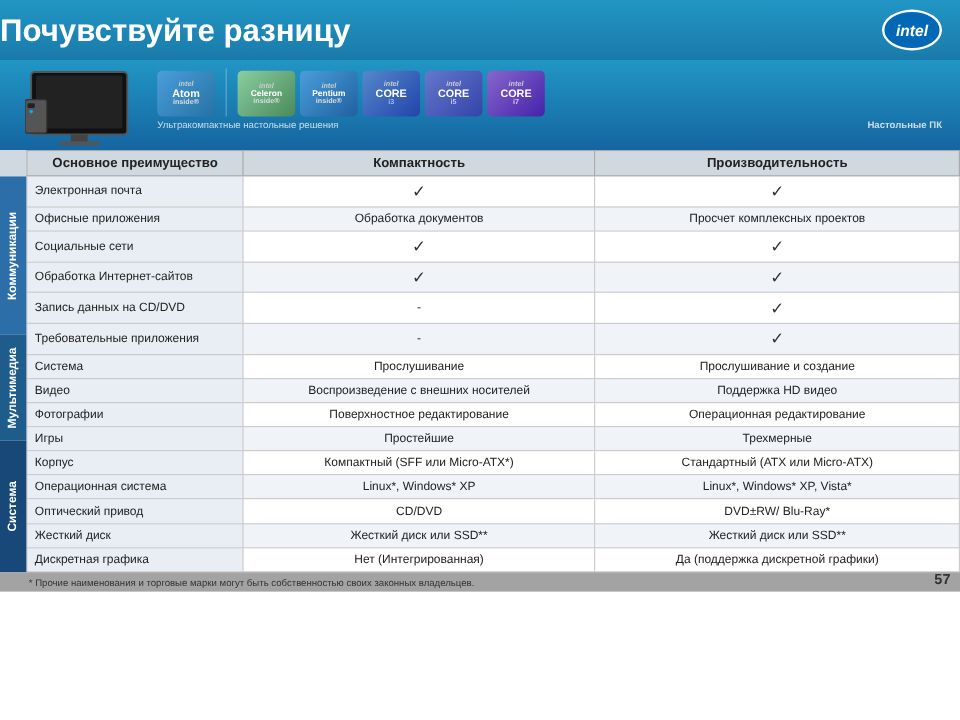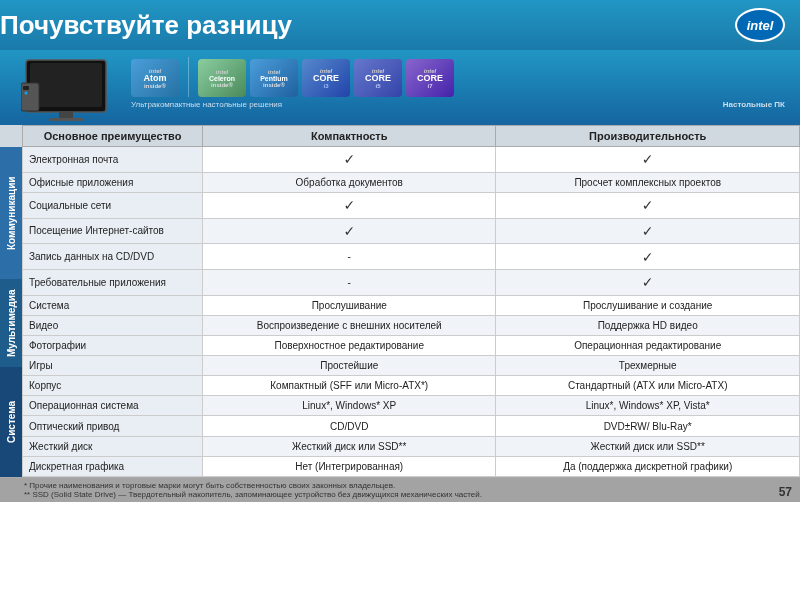--- a/index.html
+++ b/index.html
@@ -294,21 +294,21 @@
         <td class="td-label">Офисные приложения</td>
         <td>Обработка документов</td>
         <td>Просчет комплексных проектов</td>
       </tr>
       <tr>
         <td class="td-label">Социальные сети</td>
         <td><span class="checkmark">✓</span></td>
         <td><span class="checkmark">✓</span></td>
       </tr>
       <tr>
-        <td class="td-label">Посещение Интернет-сайтов</td>
+        <td class="td-label">Обработка Интернет-сайтов</td>
         <td><span class="checkmark">✓</span></td>
         <td><span class="checkmark">✓</span></td>
       </tr>
       <tr>
         <td class="td-label">Запись данных на CD/DVD</td>
         <td>-</td>
         <td><span class="checkmark">✓</span></td>
       </tr>
       <tr>
         <td class="td-label">Требовательные приложения</td>
@@ -361,15 +361,14 @@
         <td class="td-label">Дискретная графика</td>
         <td>Нет (Интегрированная)</td>
         <td>Да (поддержка дискретной графики)</td>
       </tr>
     </tbody>
   </table>
 </div>
 
 <div class="footer">
   <div>* Прочие наименования и торговые марки могут быть собственностью своих законных владельцев.</div>
-  <div>** SSD (Solid State Drive) — Твердотельный накопитель, запоминающее устройство без движущихся механических частей.</div>
   <span class="footer-page">57</span>
 </div>
 
 </body></html>

